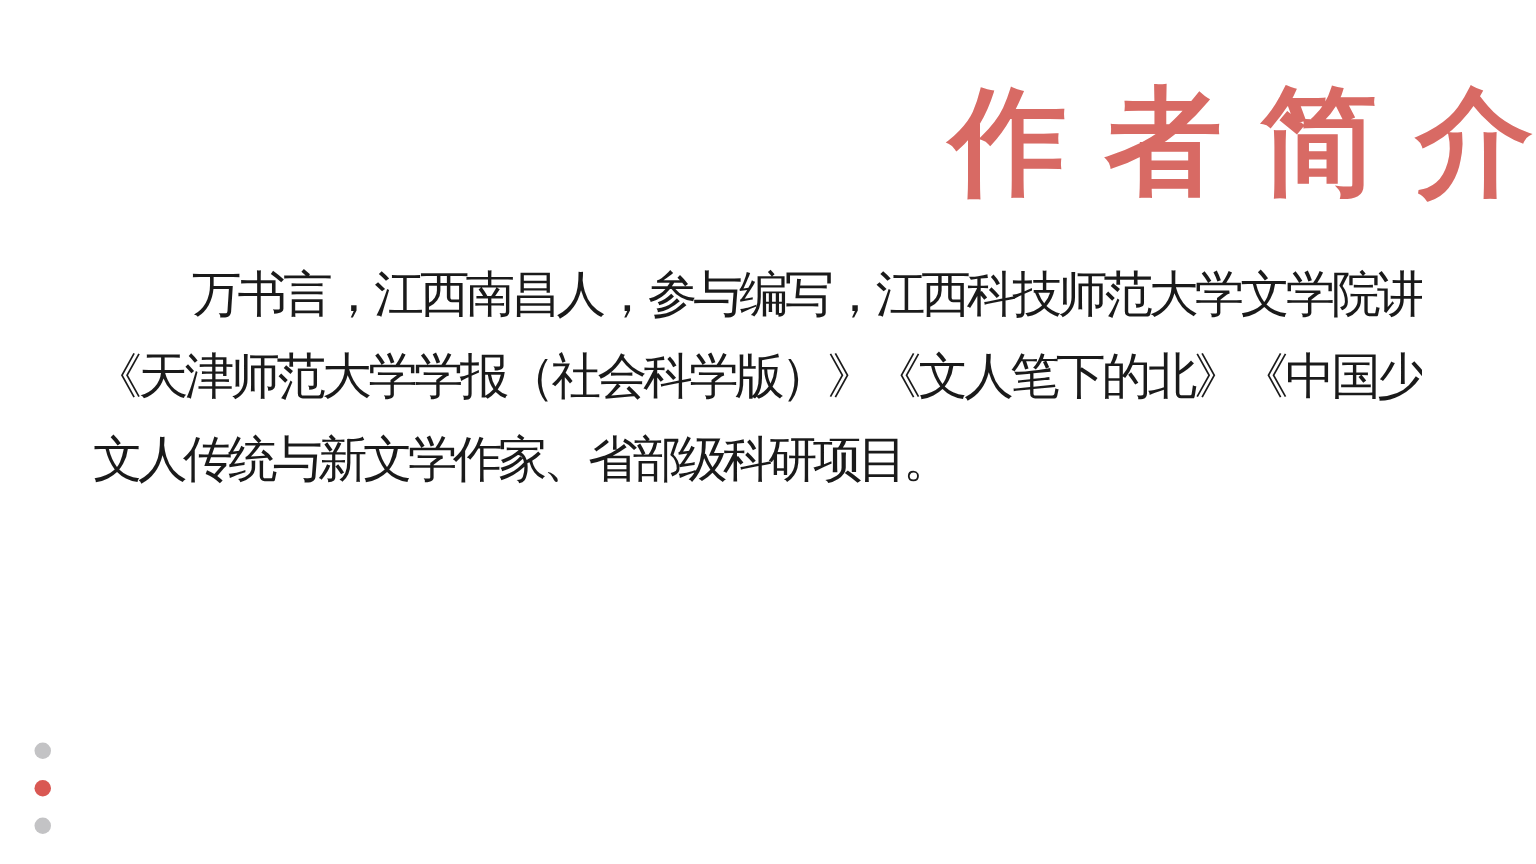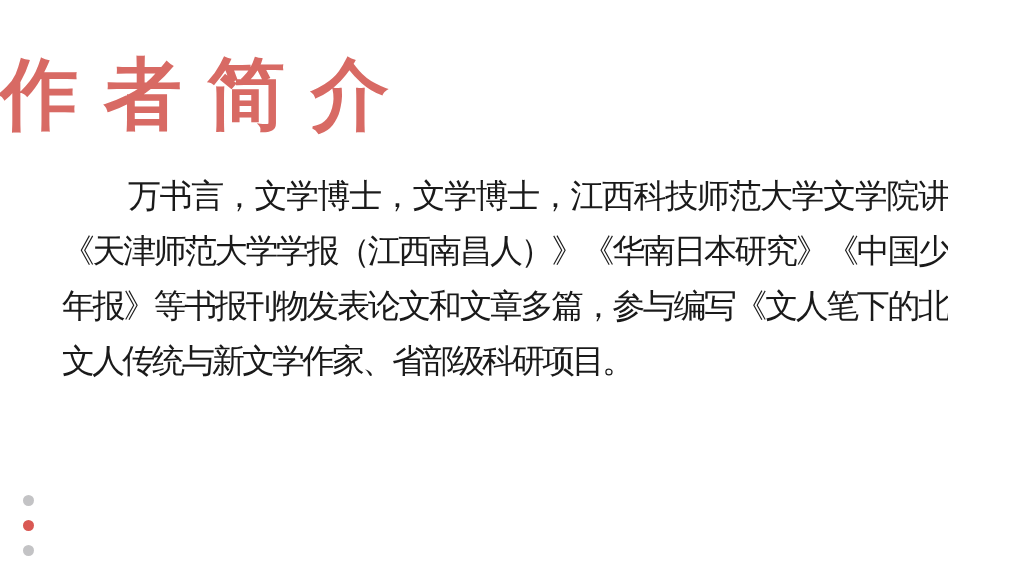--- a/index.html
+++ b/index.html
@@ -14,21 +14,21 @@
     height: 576px;
     background: #ffffff;
     overflow: hidden;
   }
   .title {
     position: absolute;
     top: 52px;
     left: 0;
     width: 100%;
     margin: 0;
-    text-align: left;
+    text-align: right;
     font-size: 78px;
     font-weight: bold;
     letter-spacing: 2px;
     line-height: 1.1;
     color: #d86a64;
   }
   .bio {
     position: absolute;
     top: 168px;
     left: 62px;
@@ -66,23 +66,22 @@
   }
 </style>
 </head>
 <body>
 
 <div class="slide">
 
   <h1 class="title" style="color: rgb(216, 106, 100);">作 者 简 介</h1>
 
   <div class="bio">
-    <div class="bio-line indent">万书言，文学博士，文学博士，江西科技师范大学文学院讲</div>
-    <div class="bio-line">《天津师范大学学报（江西南昌人）》《华南日本研究》《中国少</div>
-    <div class="bio-line">年报》等书报刊物发表论文和文章多篇，参与编写《文人笔下的北</div>
+    <div class="bio-line indent">万书言，江西南昌人，参与编写，江西科技师范大学文学院讲</div>
+    <div class="bio-line">《天津师范大学学报（社会科学版）》《文人笔下的北》《中国少</div>
     <div class="bio-line last">文人传统与新文学作家、省部级科研项目。</div>
   </div>
 
   <div class="dots">
     <span class="dot" style="background: rgb(195, 195, 197);"></span>
     <span class="dot" style="background: rgb(217, 88, 83);"></span>
     <span class="dot" style="background: rgb(195, 195, 197);"></span>
   </div>
 
 </div>

